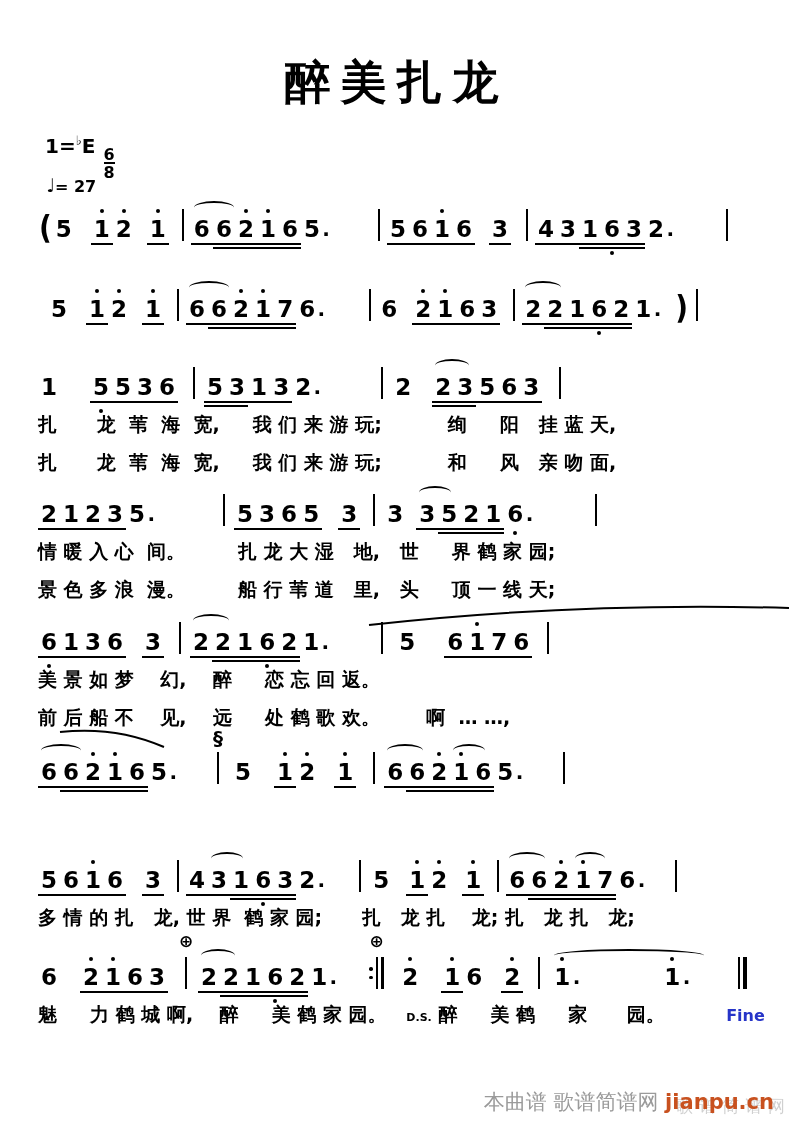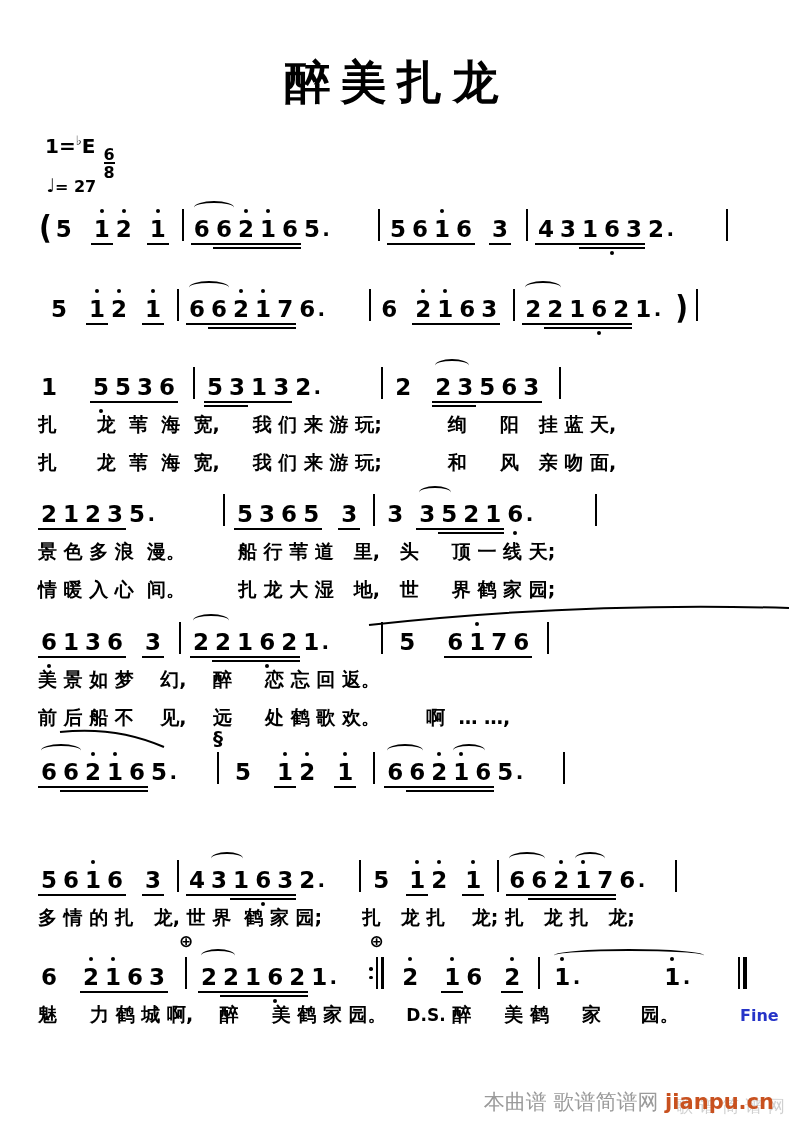--- a/index.html
+++ b/index.html
@@ -47,21 +47,21 @@
   .bar.thick{width:3.5px;margin-left:3px;}
   .rptdots{display:inline-flex;flex-direction:column;justify-content:center;gap:5px;
            height:32px;margin-right:3px;}
   .rptdots i{width:3.5px;height:3.5px;border-radius:50%;background:#000;}
   .mark{position:absolute;top:-26px;left:50%;transform:translateX(-50%);
         font-size:17px;font-weight:bold;white-space:nowrap;}
   .mark.segno{font-size:20px;}
 
   .lyric{white-space:pre;font-size:19px;font-weight:bold;margin-top:12px;line-height:26px;
          font-family:"DejaVu Sans",sans-serif;}
-  .lyric .ds{font-size:17px;font-weight:bold;}
+  .lyric .ds{font-size:11px;font-weight:bold;}
   .lyric .fine{color:#2634c8;font-size:16px;font-weight:bold;}
 
   .slur-svg{position:absolute;pointer-events:none;}
 
   .wm{position:absolute;right:19px;bottom:6px;font-size:21px;color:#9a9a9a;white-space:nowrap;}
   .wm .wm-link{color:#c8511f;font-weight:bold;}
   .wm-overlay{position:absolute;right:2px;bottom:4px;font-size:17px;letter-spacing:6px;
               color:rgba(150,150,150,0.45);white-space:nowrap;}
 </style>
 </head>
@@ -246,22 +246,22 @@
           <span class="note">3<span class="ul lv1"></span><span class="arc" style="width: 32px;"></span></span>
           <span class="note">5<span class="ul lv1"></span><span class="ul lv2"></span></span>
           <span class="note">2<span class="ul lv1"></span><span class="ul lv2"></span></span>
           <span class="note">1<span class="ul lv1"></span><span class="ul lv2"></span></span>
           <span class="note">6<span class="dot-lo"></span><span class="afterdot">·</span></span>
           <span class="gap" style="width: 66px;"></span>
           <span class="barwrap">
             <span class="bar"></span>
           </span>
         </div>
+        <div class="lyric"><span>情 暖 入 心  间。        扎 龙 大 湿   地,   世     界 鹤 家 园;</span></div>
         <div class="lyric"><span>景 色 多 浪  漫。        船 行 苇 道   里,   头     顶 一 线 天;</span></div>
-        <div class="lyric"><span>情 暖 入 心  间。        扎 龙 大 湿   地,   世     界 鹤 家 园;</span></div>
       </div>
       <div class="line l4">
         <div class="score-row">
           <span class="note">6<span class="dot-lo deep"></span><span class="ul lv1"></span></span>
           <span class="note">1<span class="ul lv1"></span></span>
           <span class="note">3<span class="ul lv1"></span></span>
           <span class="note">6<span class="ul lv1"></span></span>
           <span class="gap" style="width: 16px;"></span>
           <span class="note">3<span class="ul lv1"></span></span>
           <span class="gap" style="width: 12px;"></span>

